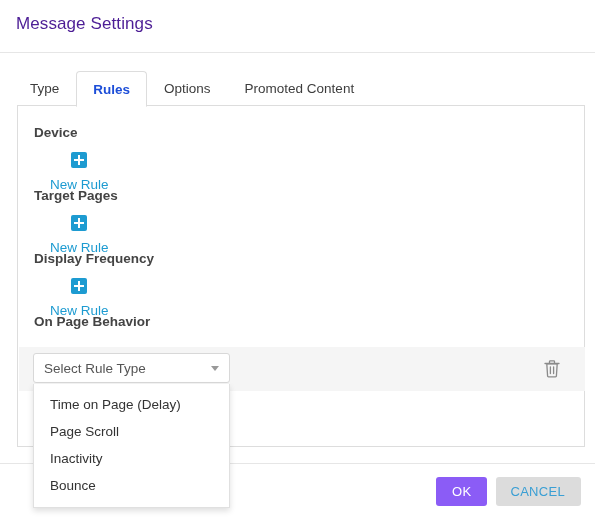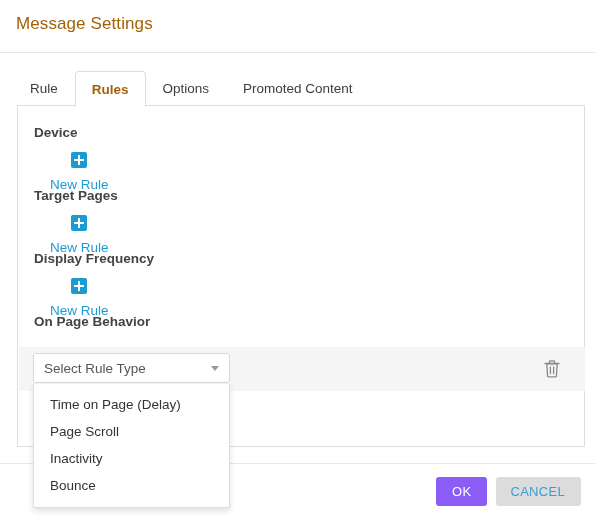--- a/index.html
+++ b/index.html
@@ -15,21 +15,21 @@
     color: #333333;
     overflow: hidden;
   }
 
   
   .dialog-title {
     position: absolute;
     left: 16px;
     top: 14px;
     font-size: 17px;
-    color: #a16207;
+    color: #4c1d95;
     letter-spacing: 0.1px;
   }
   .title-divider {
     position: absolute;
     left: 0;
     top: 52px;
     width: 595px;
     height: 1px;
     background: #e6e6e6;
   }
@@ -56,21 +56,21 @@
     border-radius: 4px 4px 0 0;
     background: transparent;
     cursor: pointer;
     white-space: nowrap;
   }
   .tab.active {
     background: #ffffff;
     border-color: #dddddd;
     border-bottom-color: #ffffff;
     font-weight: bold;
-    color: #a16207;
+    color: #1d4ed8;
     margin-bottom: -1px;
     position: relative;
     z-index: 4;
   }
 
   
   .panel {
     position: absolute;
     left: 17px;
     top: 105px;
@@ -233,21 +233,21 @@
   }
 </style>
 </head>
 <body>
 
 <div class="dialog-title">Message Settings</div>
 <div class="title-divider"></div>
 
 <div class="tabs">
   <div class="tab">
-    <span>Rule</span>
+    <span>Type</span>
   </div>
   <div class="tab active">
     <span>Rules</span>
   </div>
   <div class="tab">
     <span>Options</span>
   </div>
   <div class="tab">
     <span>Promoted Content</span>
   </div>

